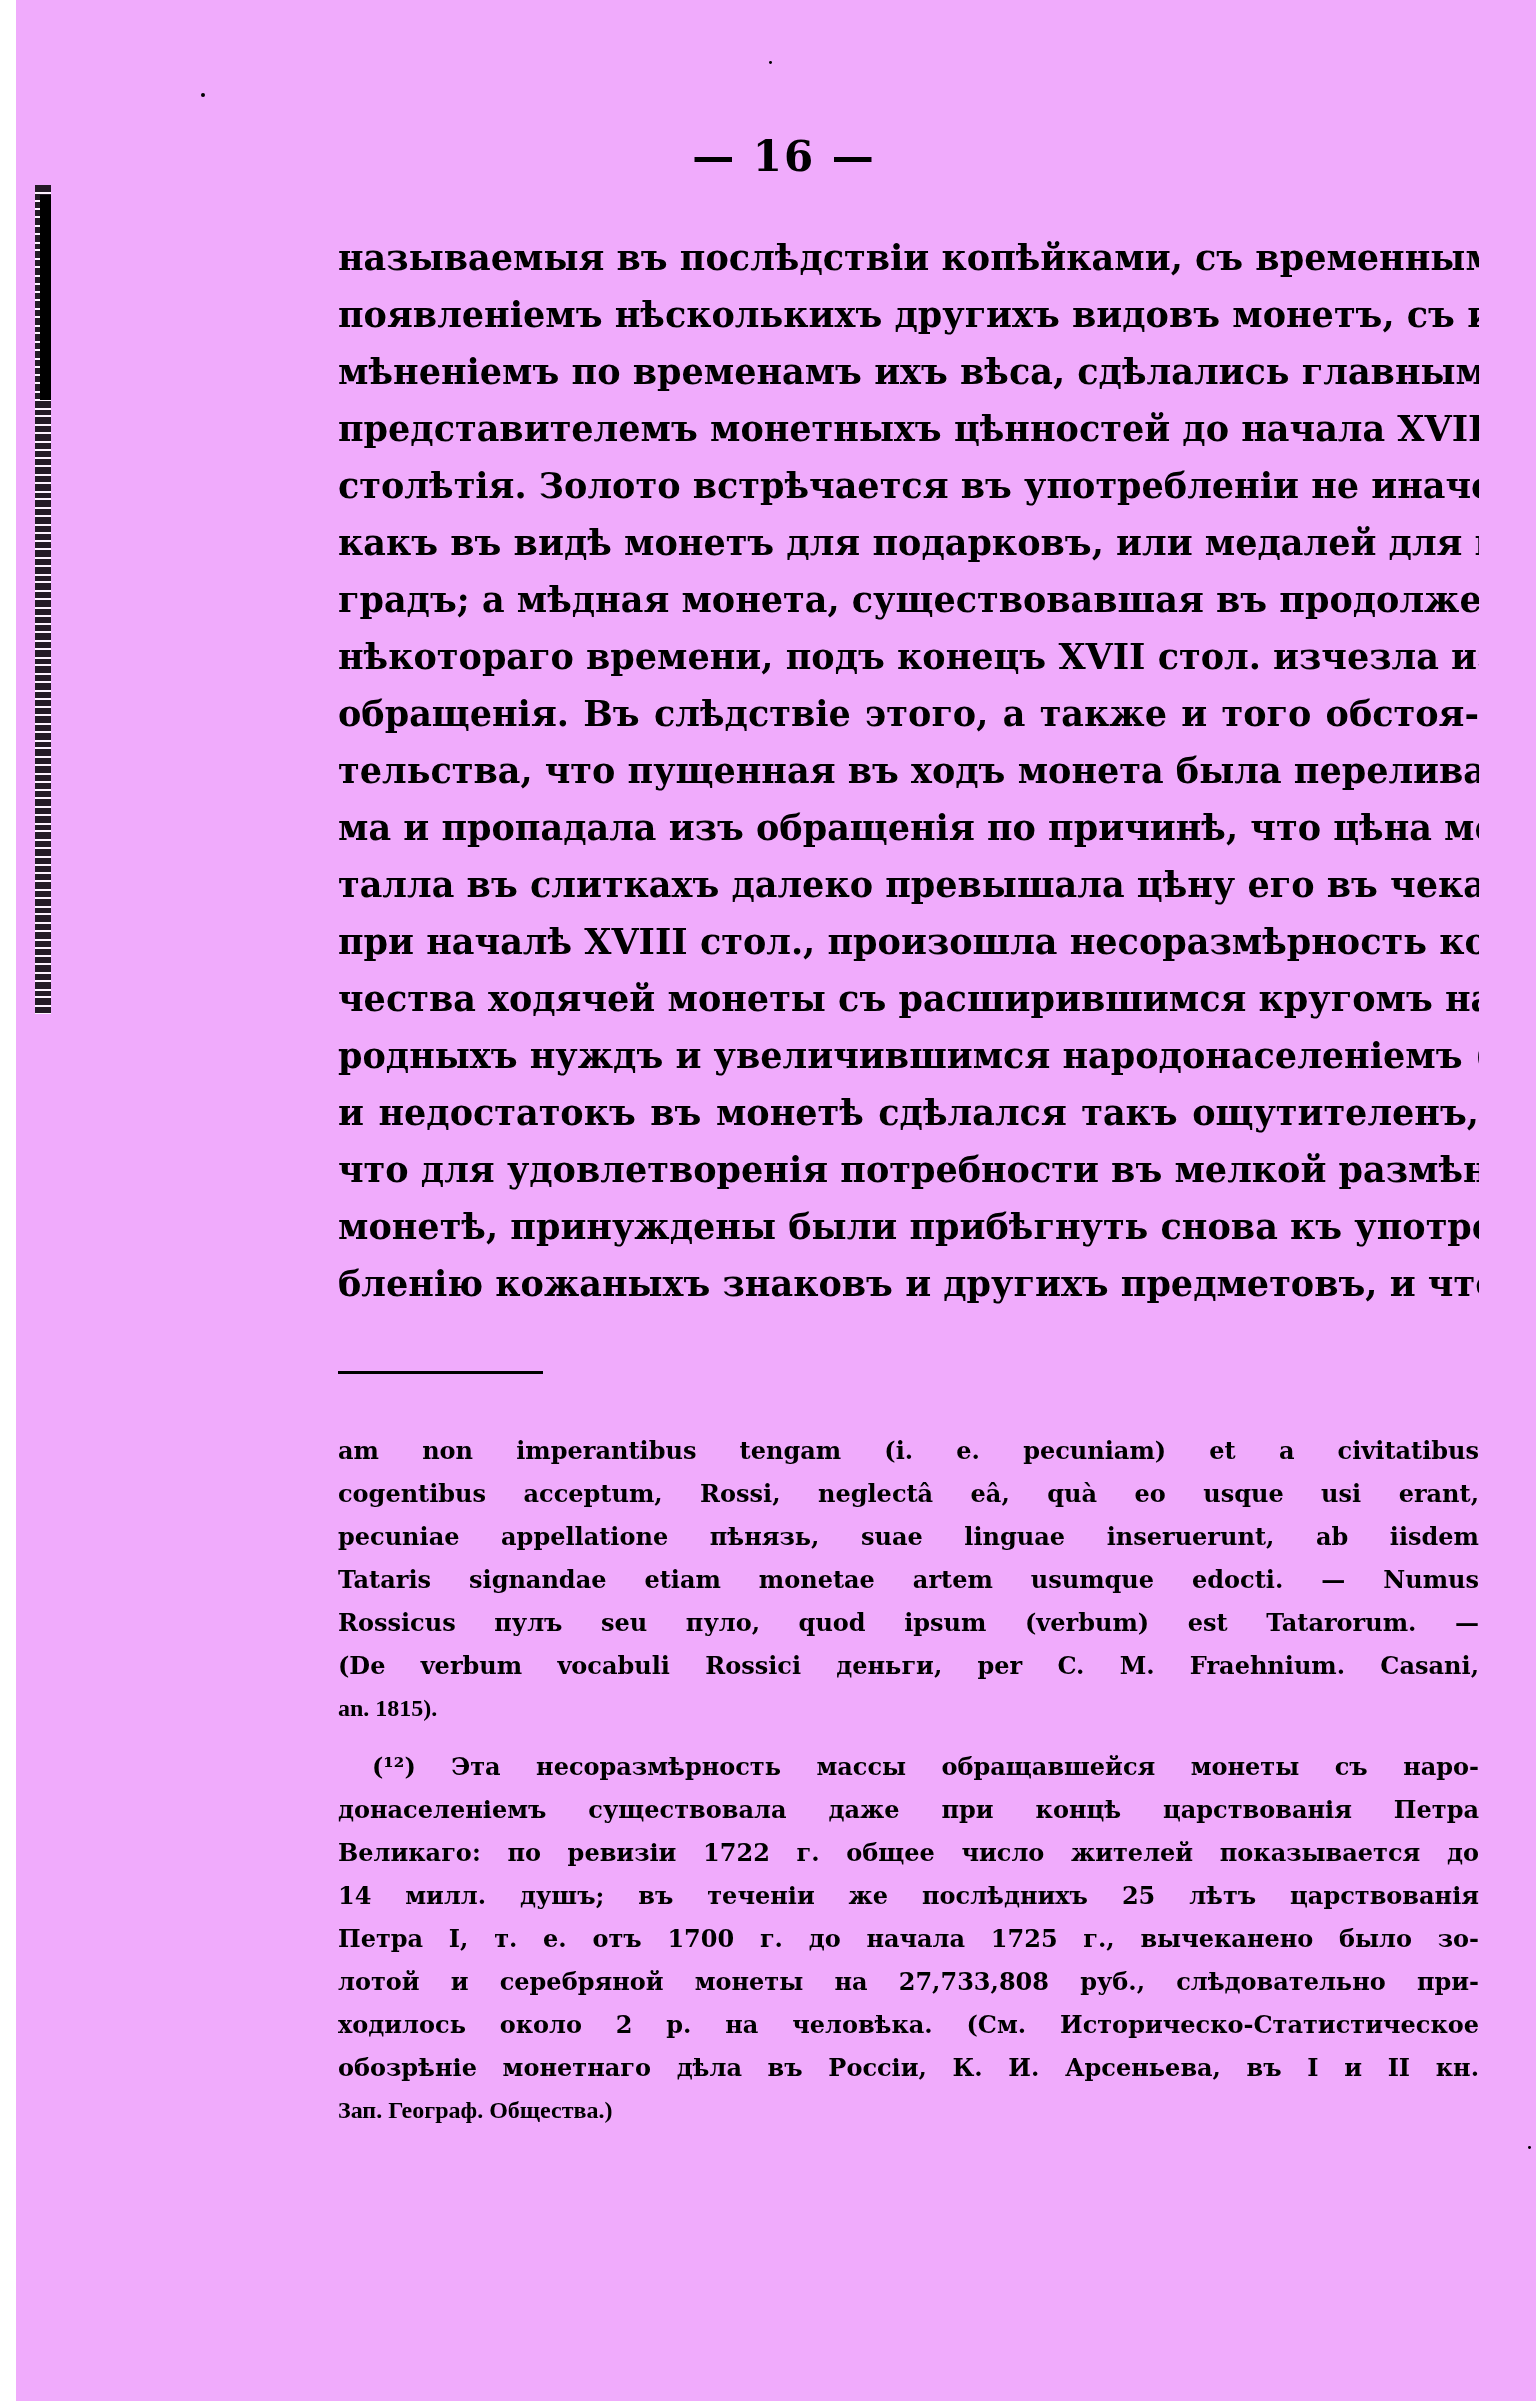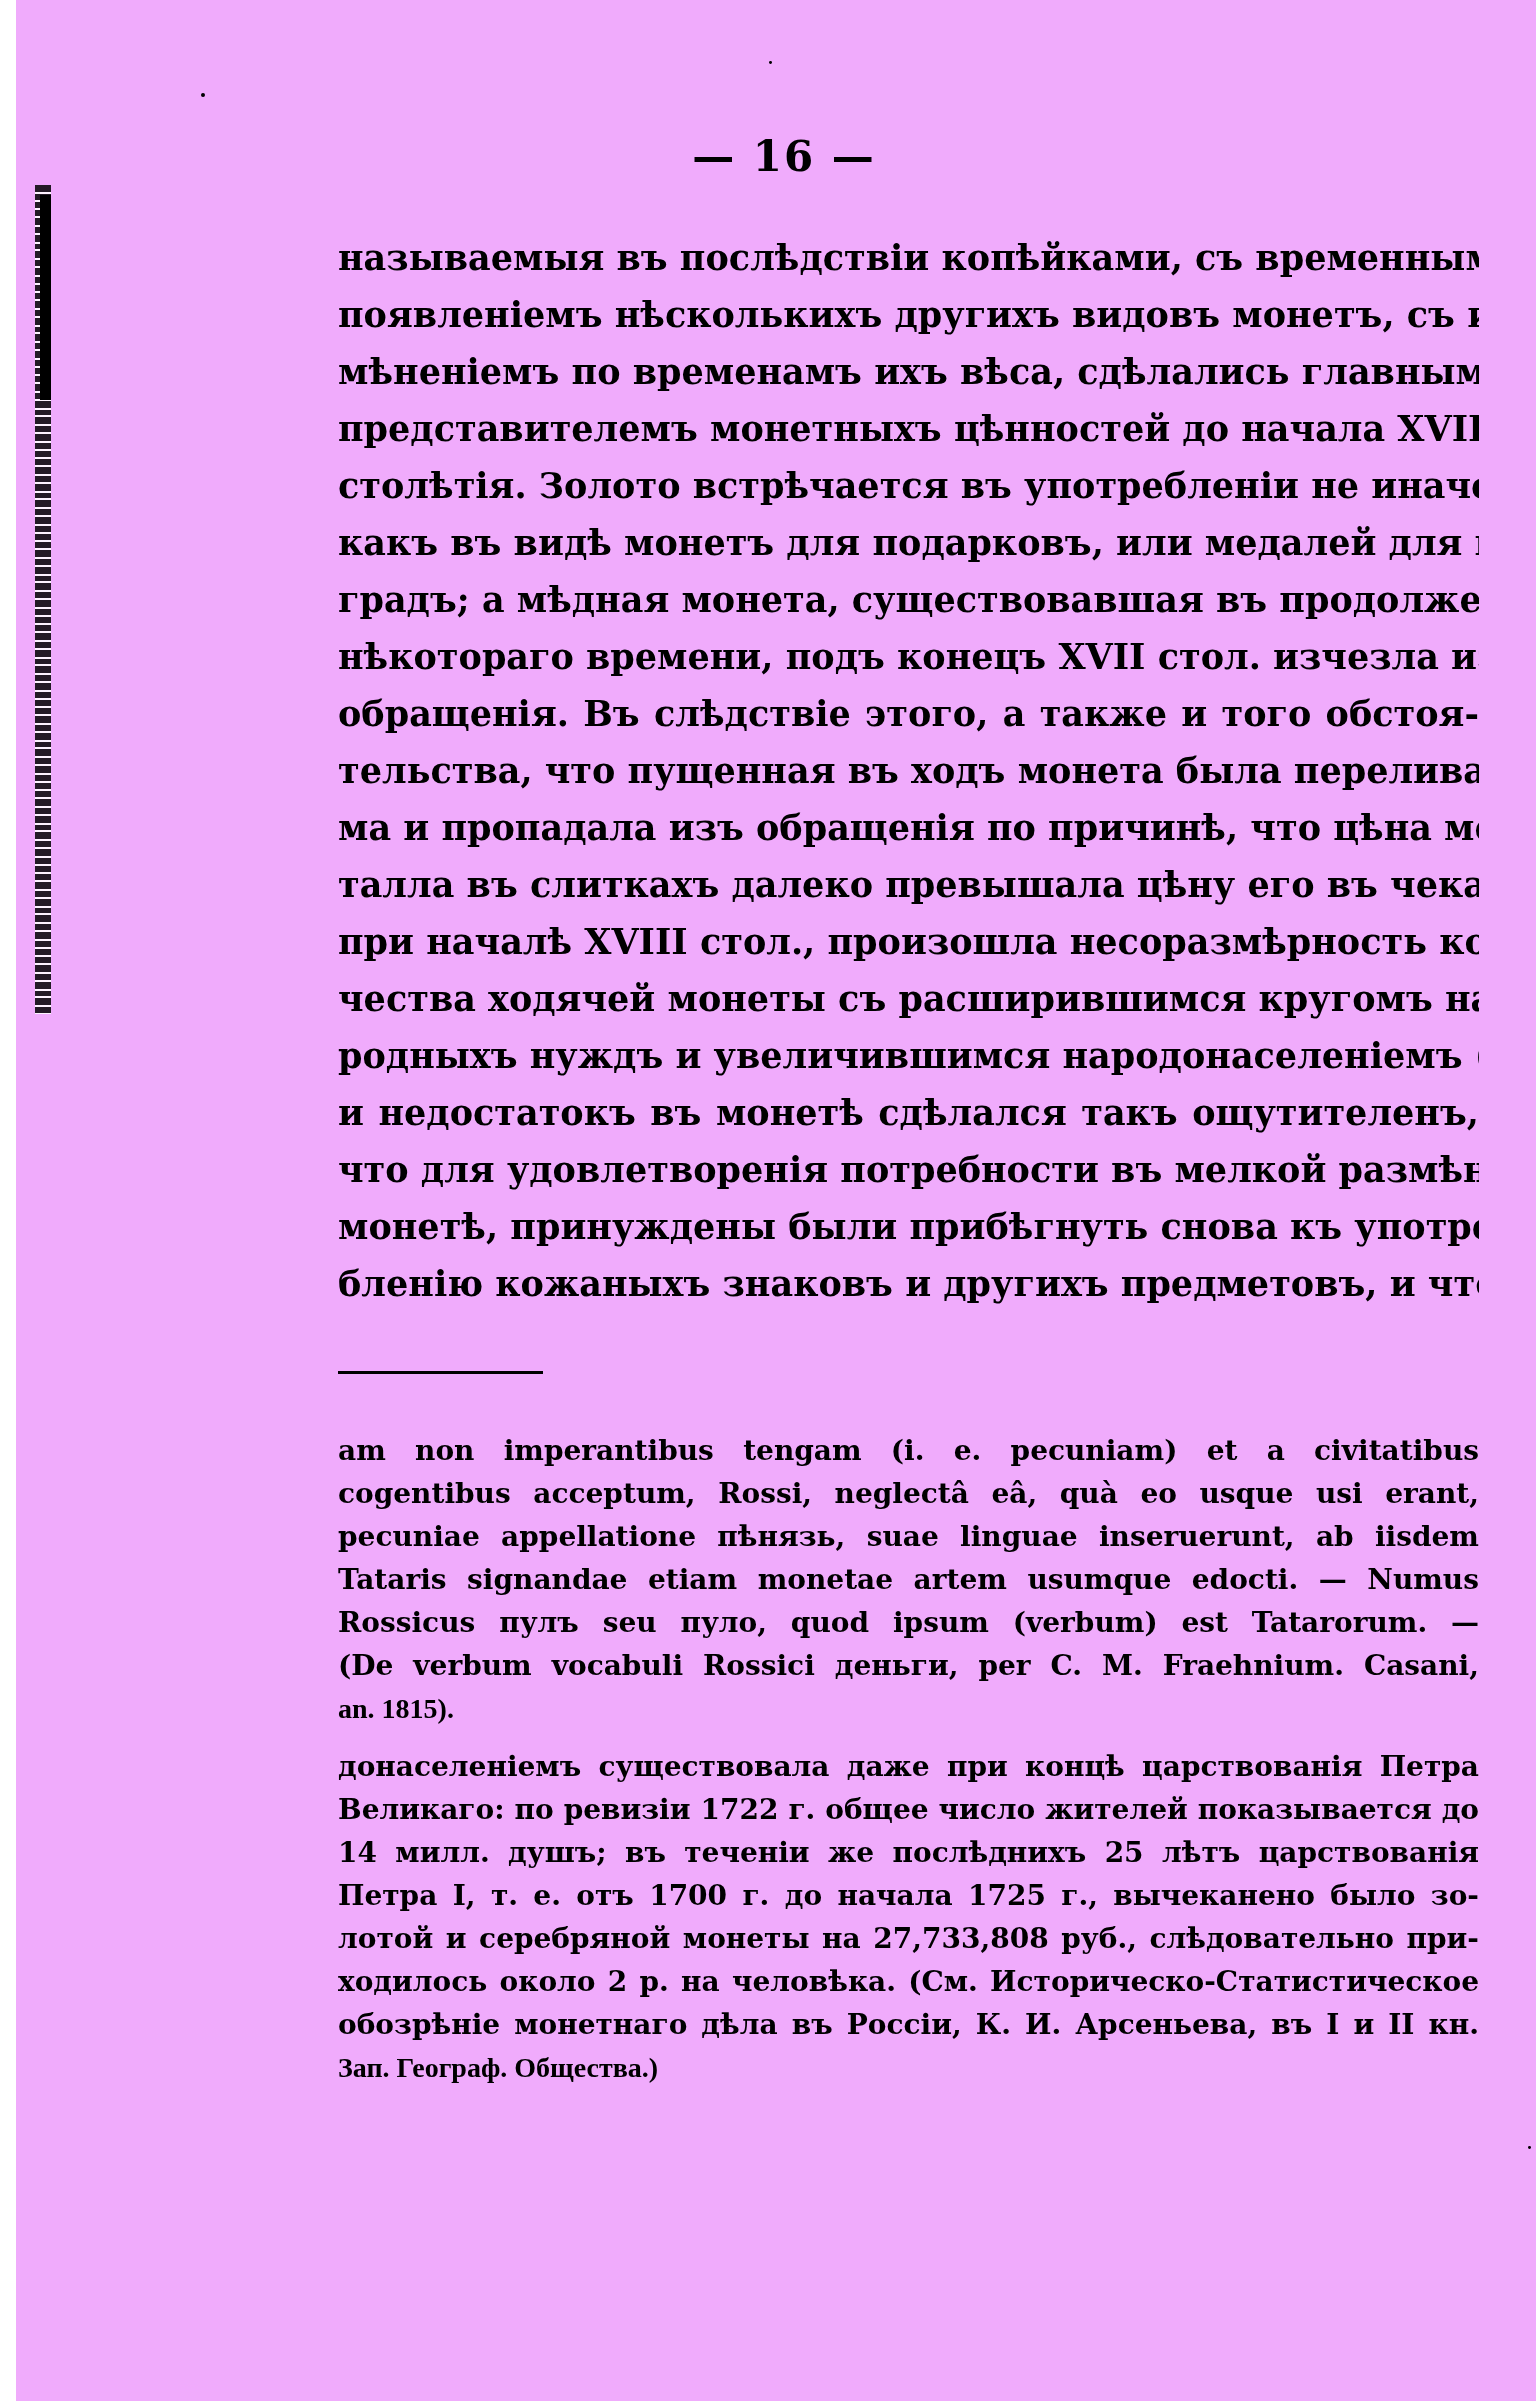--- a/index.html
+++ b/index.html
@@ -10,21 +10,21 @@
     opacity: 0.85; }
   .margin-artifact.thick { left: 24.4px; top: 195px; width: 10.7px; height: 205px; background: #000; opacity: 1; }
   .page-number { position: absolute; top: 132px; left: 0; width: 100%; text-align: center;
     font-family: "DejaVu Serif", serif; font-weight: bold; font-size: 42px; letter-spacing: 2px; }
   .body-text { position: absolute; left: 322px; top: 229px; width: 1141px;
     font-family: "DejaVu Serif", serif; font-weight: bold; font-size: 35px; line-height: 57px; }
   .line { display: block; white-space: nowrap; text-align: justify; text-align-last: justify; height: 57px; overflow: hidden; }
   .line.last { text-align-last: justify; }
   .separator { position: absolute; left: 322px; top: 1371px; width: 205px; height: 2.9px; background: #000; }
   .footnotes { position: absolute; left: 322px; top: 1429px; width: 1141px;
-    font-family: "DejaVu Serif", serif; font-weight: bold; font-size: 28px; line-height: 43px; }
+    font-family: "DejaVu Serif", serif; font-weight: bold; font-size: 24px; line-height: 43px; }
   .fn-line { display: block; white-space: nowrap; text-align: justify; text-align-last: justify; height: 43px; overflow: hidden; }
   .fn-line.end { text-align-last: left; font-family: Liberation Serif, serif; }
   .fn-gap { height: 14.6px; }
   .fn-indent { padding-left: 34px; }
   .dot { position: absolute; width: 3.9px; height: 3.9px; background: #000; border-radius: 50%; }
 </style>
 </head>
 <body>
 
 <div class="page">
@@ -62,20 +62,21 @@
       <span class="fn-line">am non imperantibus tengam (i. e. pecuniam) et a civitatibus</span>
       <span class="fn-line">cogentibus acceptum, Rossi, neglectâ eâ, quà eo usque usi erant,</span>
       <span class="fn-line">pecuniae appellatione пѣнязь, suae linguae inseruerunt, ab iisdem</span>
       <span class="fn-line">Tataris signandae etiam monetae artem usumque edocti. — Numus</span>
       <span class="fn-line">Rossicus пулъ seu пуло, quod ipsum (verbum) est Tatarorum. —</span>
       <span class="fn-line">(De verbum vocabuli Rossici деньги, per C. M. Fraehnium. Casani,</span>
       <span class="fn-line end">an. 1815).</span>
     </div>
     <div class="fn-gap"></div>
     <div>
+      <span class="fn-line fn-indent">(¹²) Эта несоразмѣрность массы обращавшейся монеты съ наро-</span>
       <span class="fn-line">донаселеніемъ существовала даже при концѣ царствованія Петра</span>
       <span class="fn-line">Великаго: по ревизіи 1722 г. общее число жителей показывается до</span>
       <span class="fn-line">14 милл. душъ; въ теченіи же послѣднихъ 25 лѣтъ царствованія</span>
       <span class="fn-line">Петра I, т. е. отъ 1700 г. до начала 1725 г., вычеканено было зо-</span>
       <span class="fn-line">лотой и серебряной монеты на 27,733,808 руб., слѣдовательно при-</span>
       <span class="fn-line">ходилось около 2 р. на человѣка. (См. Историческо-Статистическое</span>
       <span class="fn-line">обозрѣніе монетнаго дѣла въ Россіи, К. И. Арсеньева, въ I и II кн.</span>
       <span class="fn-line end">Зап. Географ. Общества.)</span>
     </div>
   </div>

